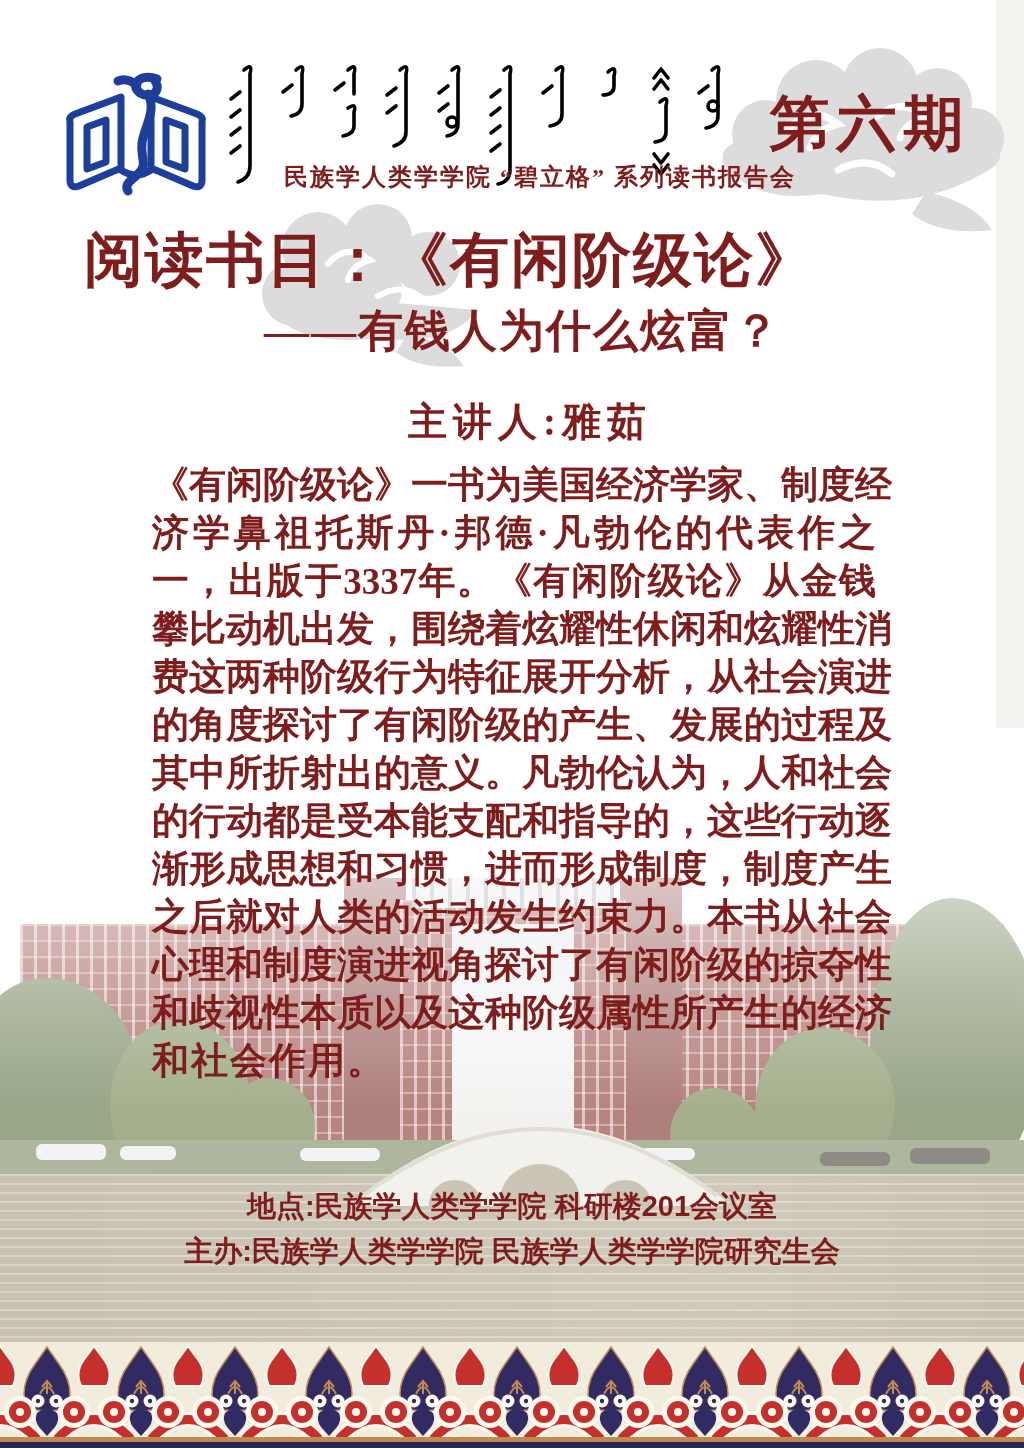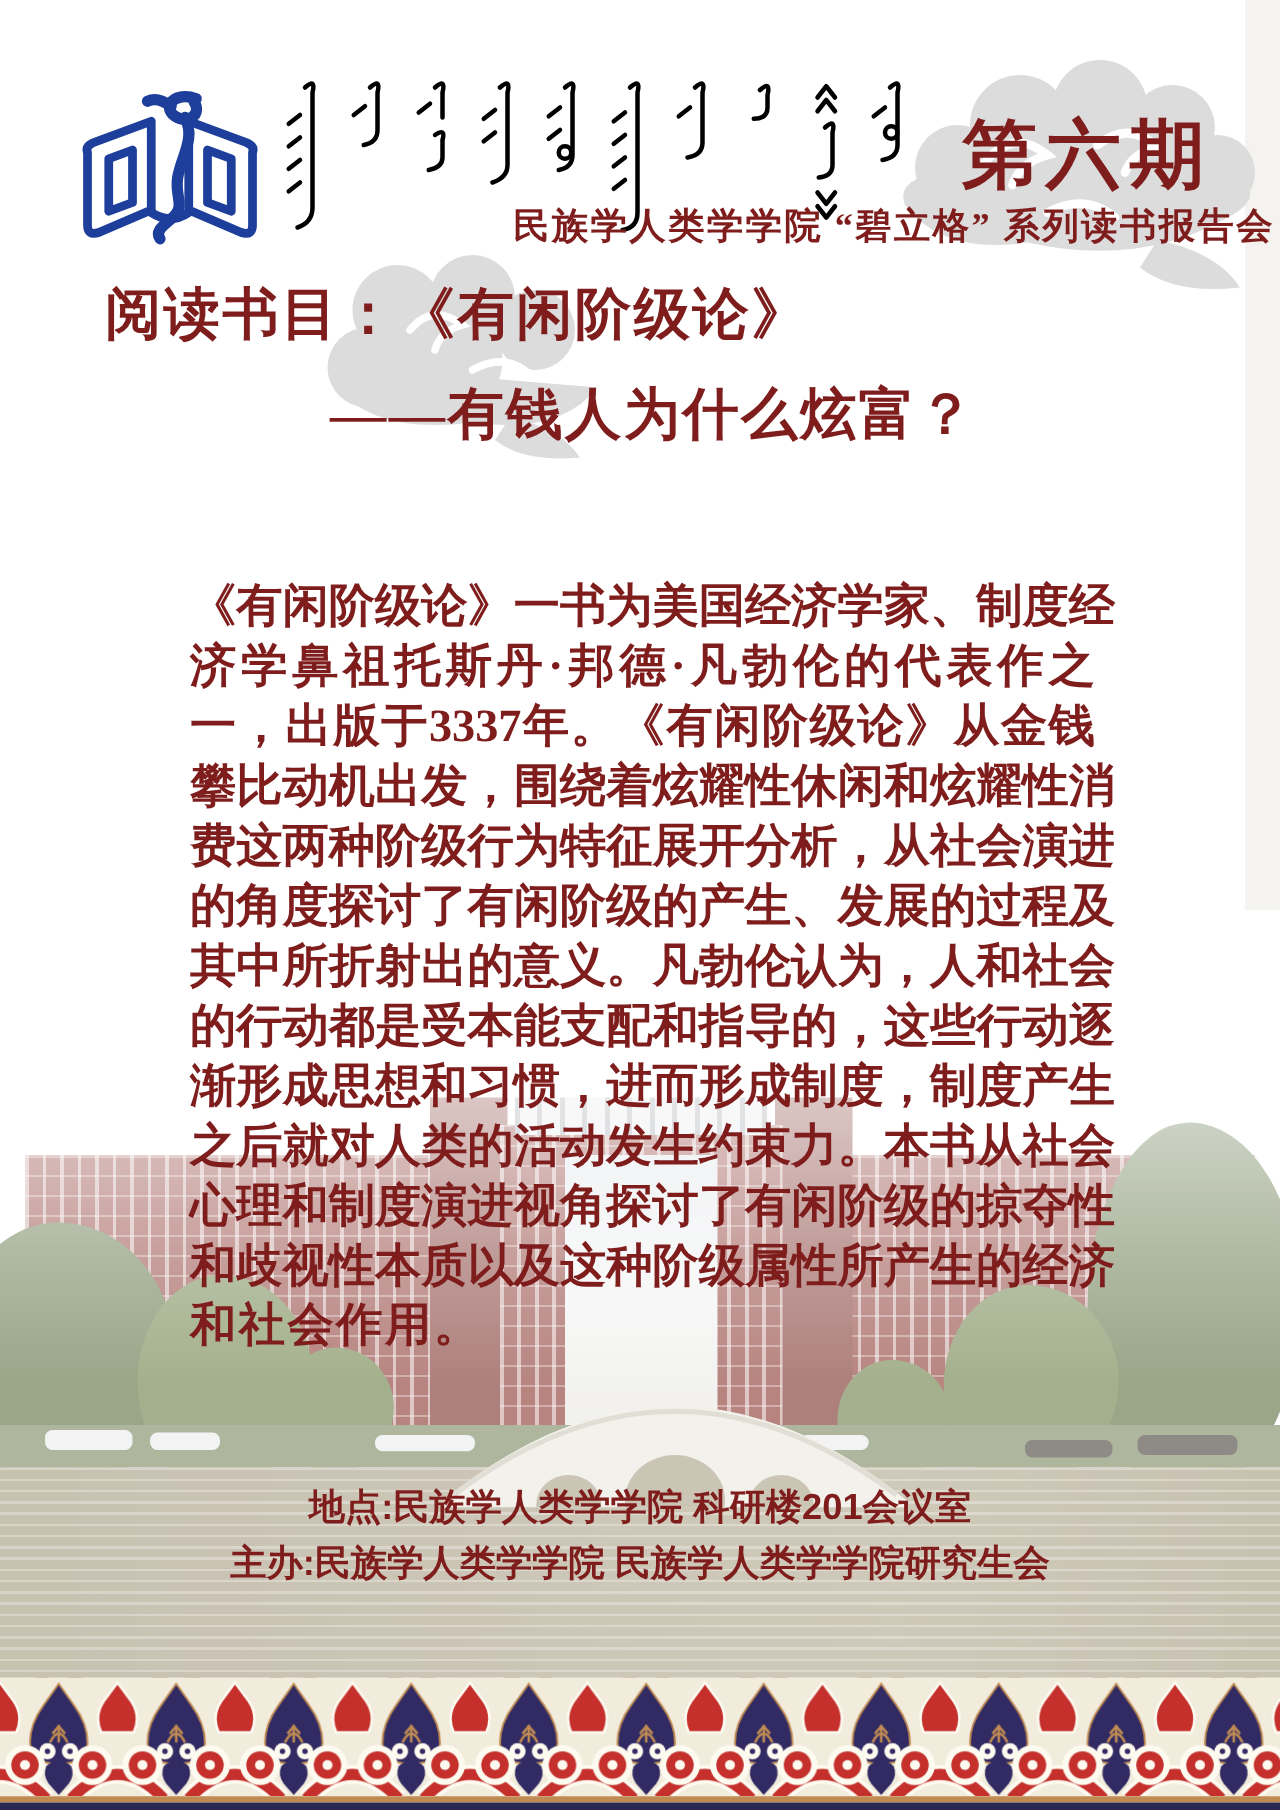--- a/index.html
+++ b/index.html
@@ -20,23 +20,23 @@
   .c-gold{fill:var(--border-gold,#c08b52);}
   .c-footer{fill:var(--footer-navy,#2b2853);}
   .cloud{fill:var(--cloud-gray,#dcdcdc);}
   
   .right-strip{right:0;top:0;width:28px;height:730px;background:#f5f3f0;}
   .logo{left:60px;top:70px;width:152px;height:128px;}
   .mongolian{left:224px;top:58px;width:520px;height:160px;}
   .cloud-tr{left:688px;top:42px;width:326px;height:205px;}
   .cloud-ml{left:198px;top:198px;width:330px;height:185px;}
   .issue{left:758px;top:84px;width:224px;text-align:center;font-size:60px;font-weight:bold;letter-spacing:7px;z-index:3;}
-  .org-line{left:60px;top:161px;width:960px;text-align:right;font-size:29px;font-weight:bold;letter-spacing:2px;z-index:3;}
-  
-  .title1{left:84px;top:221px;font-size:45px;font-weight:bold;letter-spacing:2px;z-index:3;}
+  .org-line{left:60px;top:161px;width:960px;text-align:center;font-size:24px;font-weight:bold;letter-spacing:2px;z-index:3;}
+  
+  .title1{left:84px;top:221px;font-size:59px;font-weight:bold;letter-spacing:2px;z-index:3;}
   .title2{left:264px;top:301px;font-size:45px;font-weight:bold;letter-spacing:2px;z-index:3;text-align:right;}
   .speaker{left:36px;top:395px;width:988px;text-align:center;font-size:39px;font-weight:bold;letter-spacing:6px;z-index:3;}
   
   .body-block{left:152px;top:461px;width:724px;font-size:37px;font-weight:600;z-index:3;}
   .body-line{display:flex;justify-content:space-between;height:48px;align-items:center;white-space:nowrap;}
   .body-line.last{display:block;letter-spacing:2px;line-height:48px;}
   
   .photo{left:0;top:728px;width:1024px;height:614px;background:#fff;z-index:1;}
   .photo-art{position:absolute;inset:0;opacity:.62;}
   .bld{position:absolute;background:
@@ -166,20 +166,21 @@
       <path d="M210,136 q40,8 56,32 q-46,4 -68,-14 z"></path>
     </g>
     <g fill="none" stroke="#fff" stroke-width="6" stroke-linecap="round">
       <path d="M130,66 q18,-22 42,-4 q-18,5 -22,20"></path>
       <path d="M180,98 q24,-14 44,2"></path>
     </g>
   </svg>
 
   <div class="abs title1">阅读书目：《有闲阶级论》</div>
   <div class="abs title2">——有钱人为什么炫富？</div>
+  <div class="abs speaker">主讲人:雅茹</div>
 
   <div class="abs body-block">
       <div class="body-line">
         <span>《</span>
         <span>有</span>
         <span>闲</span>
         <span>阶</span>
         <span>级</span>
         <span>论</span>
         <span>》</span>

